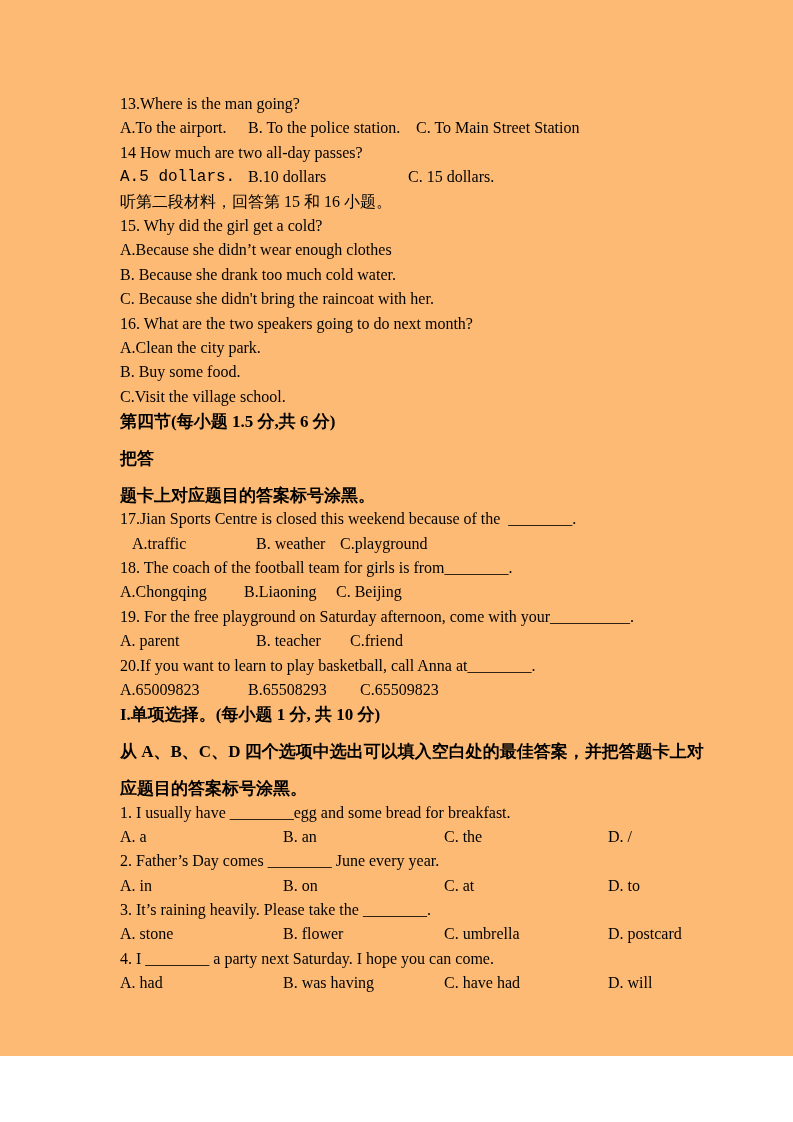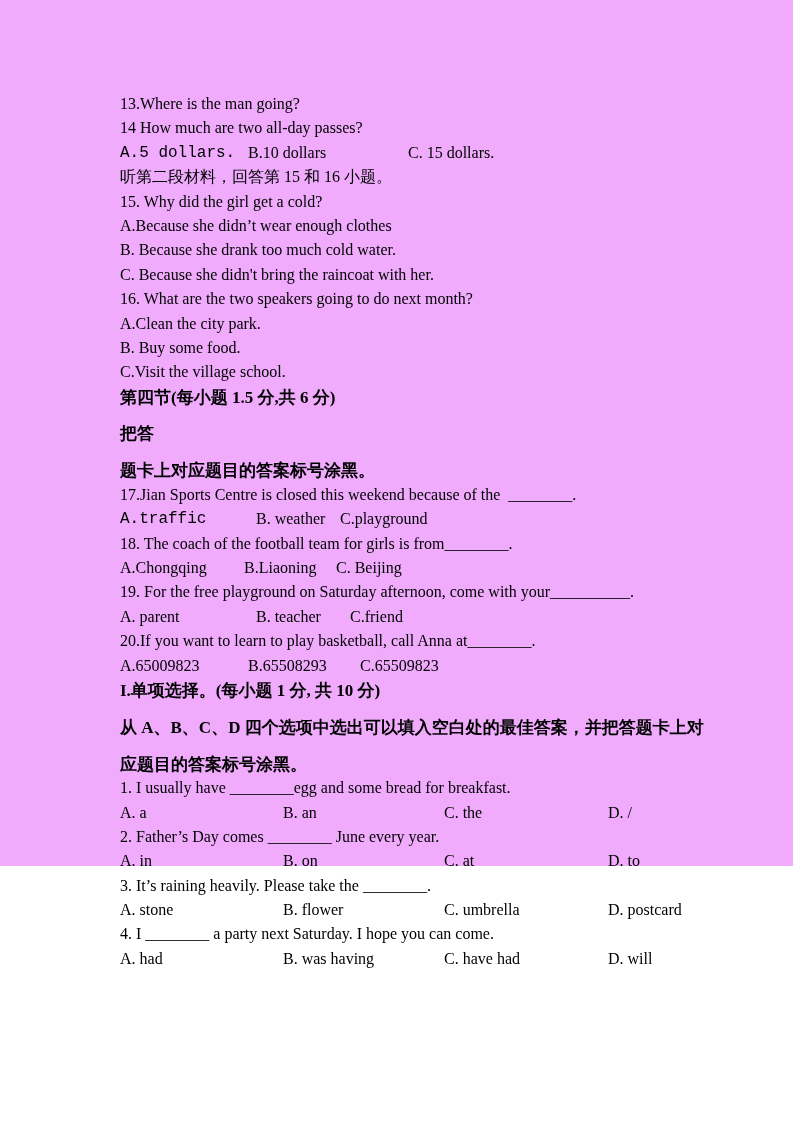--- a/index.html
+++ b/index.html
@@ -8,22 +8,22 @@
     width: 793px;
     height: 1122px;
     background: #ffffff;
     color: #000000;
     font-family: "Liberation Serif", "DejaVu Serif", serif;
     overflow: hidden;
   }
   .page {
     position: relative;
     width: 793px;
-    height: 866px;
-    background: #f0abfc;
+    height: 1056px;
+    background: #fdba74;
   }
   .content {
     position: absolute;
     left: 120px;
     top: 94px;
     width: 556px;
   }
   .line {
     position: relative;
     white-space: nowrap;
@@ -50,20 +50,25 @@
     white-space: pre;
   }
 </style>
 </head>
 <body style="background: rgb(255, 255, 255); color: rgb(0, 0, 0);">
 
 <div class="page">
   <div class="content">
       <div class="line en">
         <span class="seg" style="left: 0px;">13.Where is the man going?</span>
+      </div>
+      <div class="line en">
+        <span class="seg" style="left: 0px;">A.To the airport.</span>
+        <span class="seg" style="left: 128px;">B. To the police station.</span>
+        <span class="seg" style="left: 296px;">C. To Main Street Station</span>
       </div>
       <div class="line en">
         <span class="seg" style="left: 0px;">14 How much are two all-day passes?</span>
       </div>
       <div class="line en">
         <span class="seg" style="left: 0px; font-family: Liberation Mono, monospace;">A.5 dollars.</span>
         <span class="seg" style="left: 128px;">B.10 dollars</span>
         <span class="seg" style="left: 288px;">C. 15 dollars.</span>
       </div>
       <div class="line en">
@@ -99,21 +104,21 @@
       <div class="line zh">
         <span class="seg" style="left: 0px;">把答</span>
       </div>
       <div class="line zh">
         <span class="seg" style="left: 0px;">题卡上对应题目的答案标号涂黑。</span>
       </div>
       <div class="line en">
         <span class="seg" style="left: 0px;">17.Jian Sports Centre is closed this weekend because of the  ________.</span>
       </div>
       <div class="line en">
-        <span class="seg" style="left: 0px; font-family: Liberation Mono, monospace;">A.traffic</span>
+        <span class="seg" style="left: 12px;">A.traffic</span>
         <span class="seg" style="left: 136px;">B. weather</span>
         <span class="seg" style="left: 220px;">C.playground</span>
       </div>
       <div class="line en">
         <span class="seg" style="left: 0px;">18. The coach of the football team for girls is from________.</span>
       </div>
       <div class="line en">
         <span class="seg" style="left: 0px;">A.Chongqing</span>
         <span class="seg" style="left: 124px;">B.Liaoning</span>
         <span class="seg" style="left: 216px;">C. Beijing</span>

